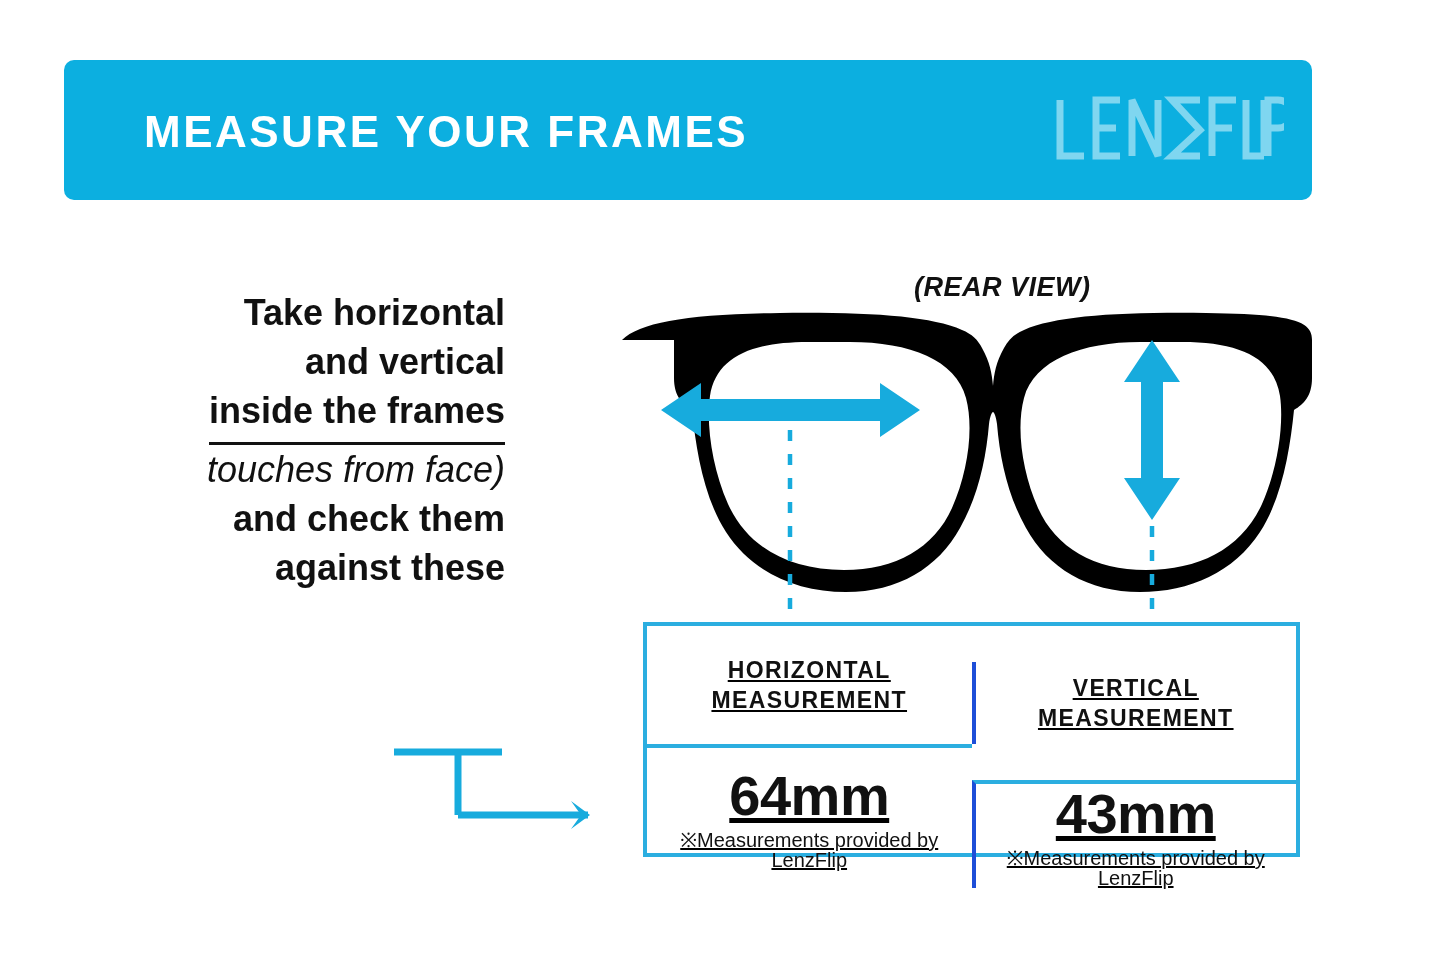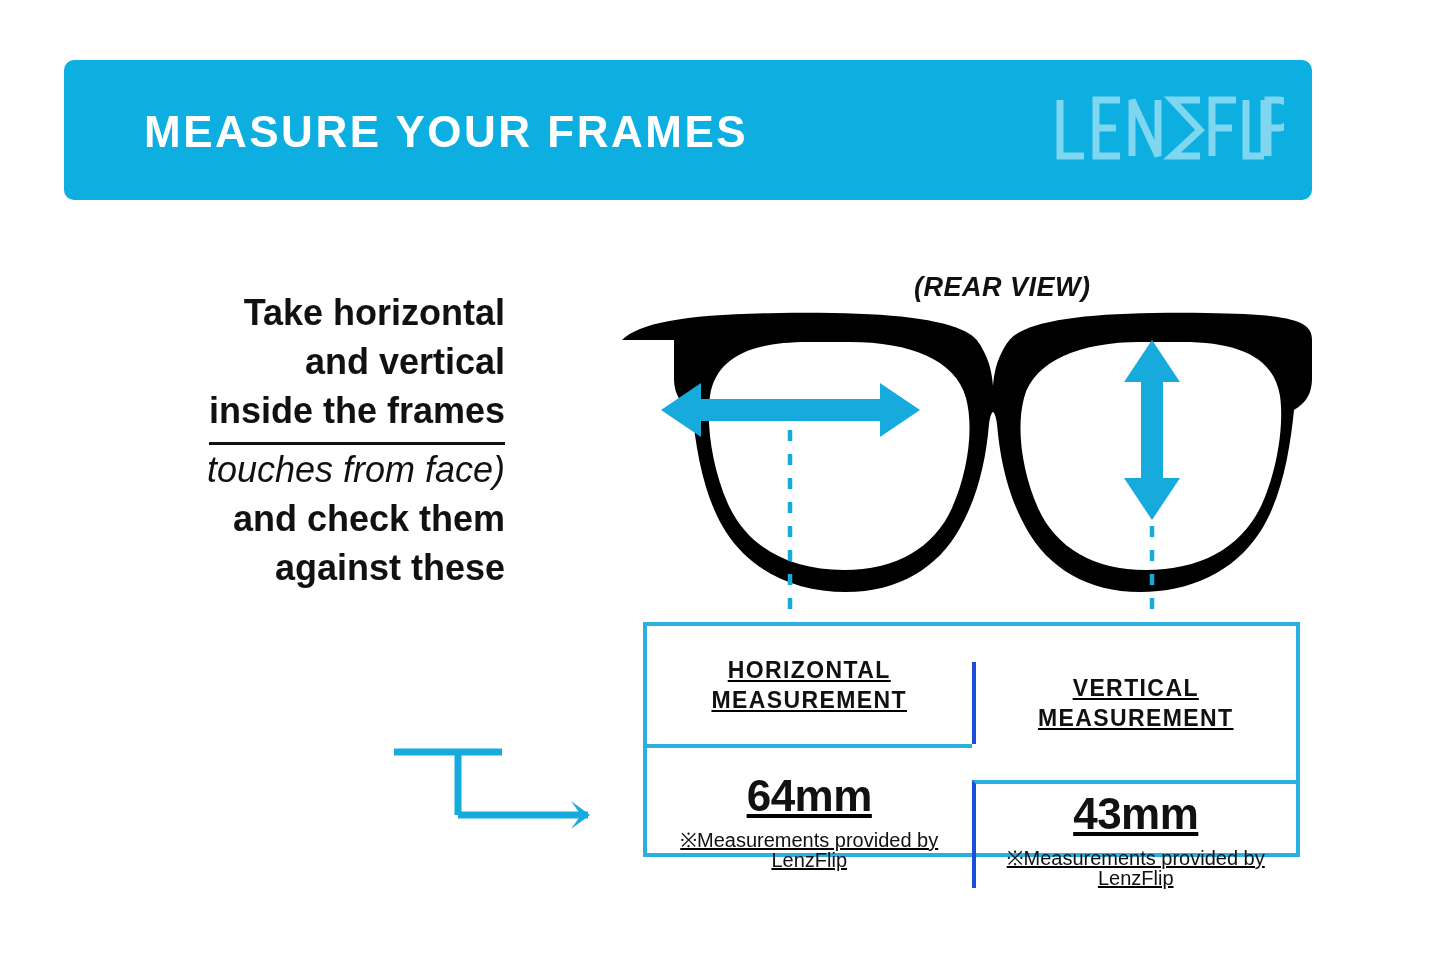--- a/index.html
+++ b/index.html
@@ -129,21 +129,21 @@
   .cell.col2 { border-left: 4px solid #1d4ed8; margin-top: 36px; }
   .cell.row2 { border-top: 4px solid #2BAEE0; }
   .cell-header-text {
     font-size: 23px;
     font-weight: 700;
     letter-spacing: 1.4px;
     line-height: 30px;
     color: #111111;
   }
   .cell-value {
-    font-size: 44px;
+    font-size: 56px;
     font-weight: 700;
     line-height: 60px;
     color: #111111;
     letter-spacing: -0.5px;
   }
   .cell-note {
     font-size: 20px;
     font-weight: 400;
     line-height: 20px;
     color: #111111;

